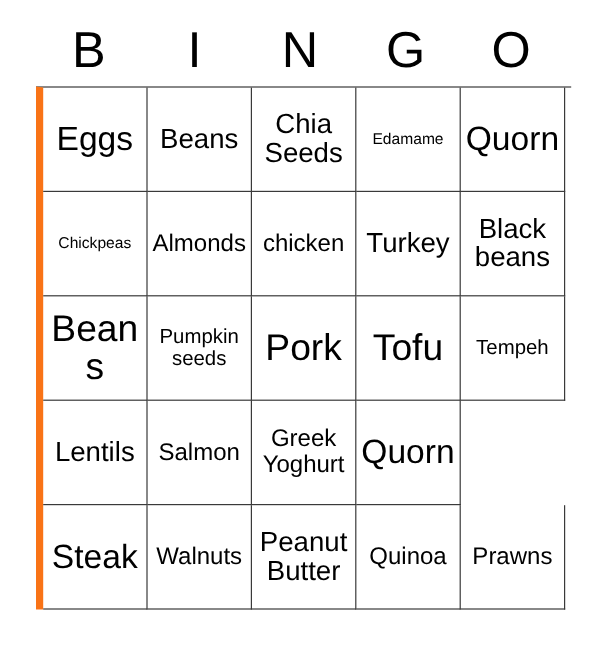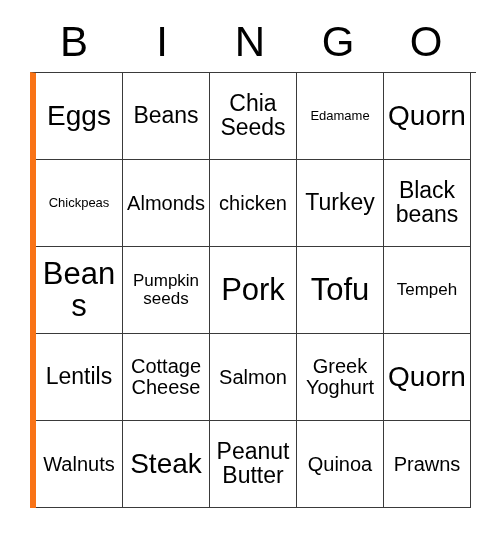--- a/index.html
+++ b/index.html
@@ -155,38 +155,35 @@
         </div>
         <div class="cell">
           <span class="cell-text fs-sm">Tempeh</span>
         </div>
       </div>
       <div class="grid-row">
         <div class="cell">
           <span class="cell-text fs-lg">Lentils</span>
         </div>
         <div class="cell">
-          <span class="cell-text fs-md">Cottage Cheese</span>
-        </div>
-        <div class="cell">
           <span class="cell-text fs-md">Salmon</span>
         </div>
         <div class="cell">
           <span class="cell-text fs-md">Greek Yoghurt</span>
         </div>
         <div class="cell">
           <span class="cell-text fs-2xl">Quorn</span>
         </div>
       </div>
       <div class="grid-row">
         <div class="cell">
-          <span class="cell-text fs-md">Walnuts</span>
+          <span class="cell-text fs-2xl">Steak</span>
         </div>
         <div class="cell">
-          <span class="cell-text fs-2xl">Steak</span>
+          <span class="cell-text fs-md">Walnuts</span>
         </div>
         <div class="cell">
           <span class="cell-text fs-xl">Peanut Butter</span>
         </div>
         <div class="cell">
           <span class="cell-text fs-md">Quinoa</span>
         </div>
         <div class="cell">
           <span class="cell-text fs-md">Prawns</span>
         </div>

